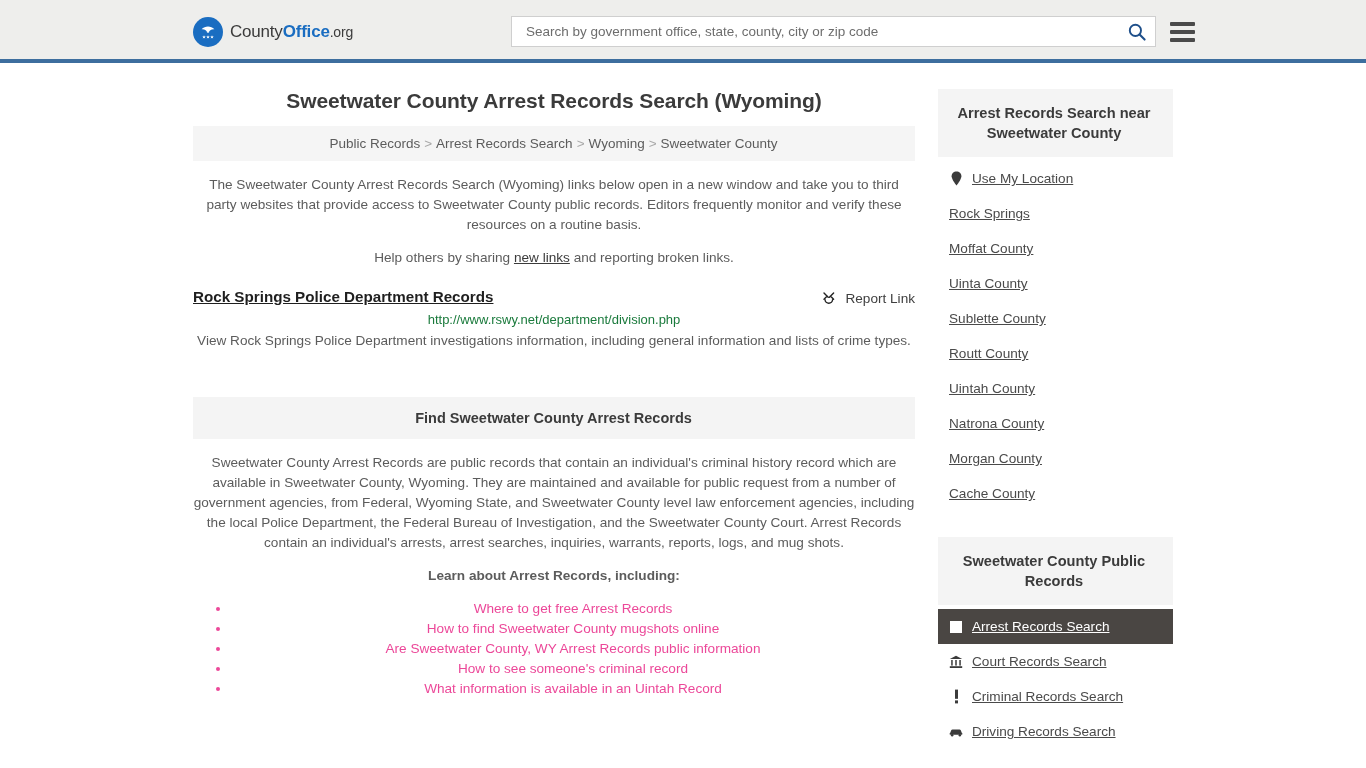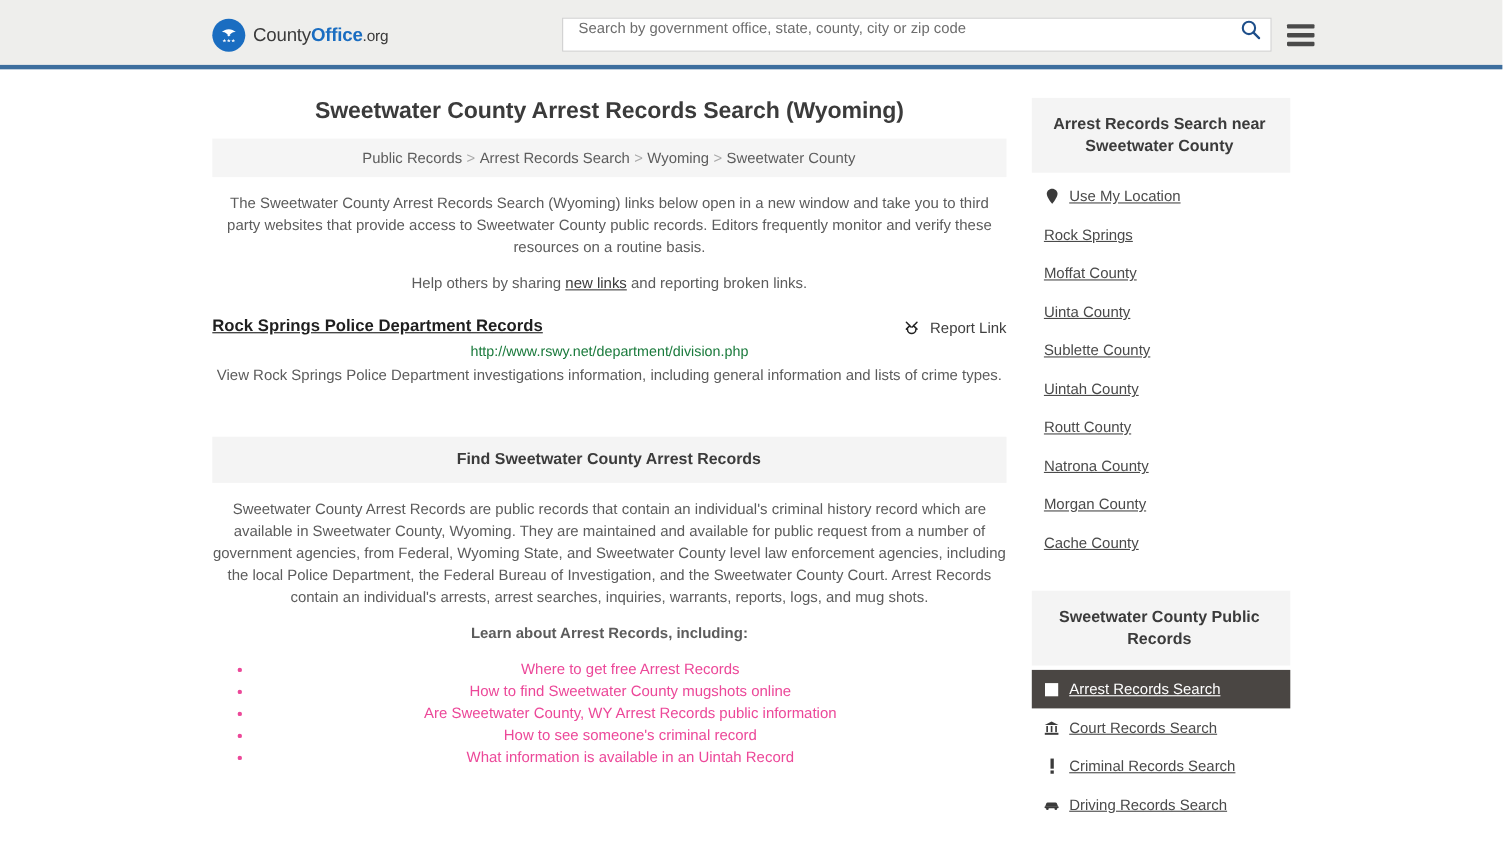--- a/index.html
+++ b/index.html
@@ -57,21 +57,21 @@
     display: flex;
     align-items: center;
     gap: 14px;
   }
   .search-box {
     width: 645px;
     height: 31px;
     background: #ffffff;
     border: 1px solid #cfcfcf;
     display: flex;
-    align-items: flex-start;
+    align-items: center;
     padding: 0 8px 0 12px;
   }
   .search-box input {
     flex: 1;
     border: none;
     outline: none;
     font-family: "Liberation Sans", sans-serif;
     font-size: 13.5px;
     color: #333;
     background: transparent;
@@ -344,24 +344,24 @@
       <div class="side-item">
         <span class="label">Moffat County</span>
       </div>
       <div class="side-item">
         <span class="label">Uinta County</span>
       </div>
       <div class="side-item">
         <span class="label">Sublette County</span>
       </div>
       <div class="side-item">
+        <span class="label">Routt County</span>
+      </div>
+      <div class="side-item">
         <span class="label">Uintah County</span>
-      </div>
-      <div class="side-item">
-        <span class="label">Routt County</span>
       </div>
       <div class="side-item">
         <span class="label">Natrona County</span>
       </div>
       <div class="side-item">
         <span class="label">Morgan County</span>
       </div>
       <div class="side-item">
         <span class="label">Cache County</span>
       </div>

